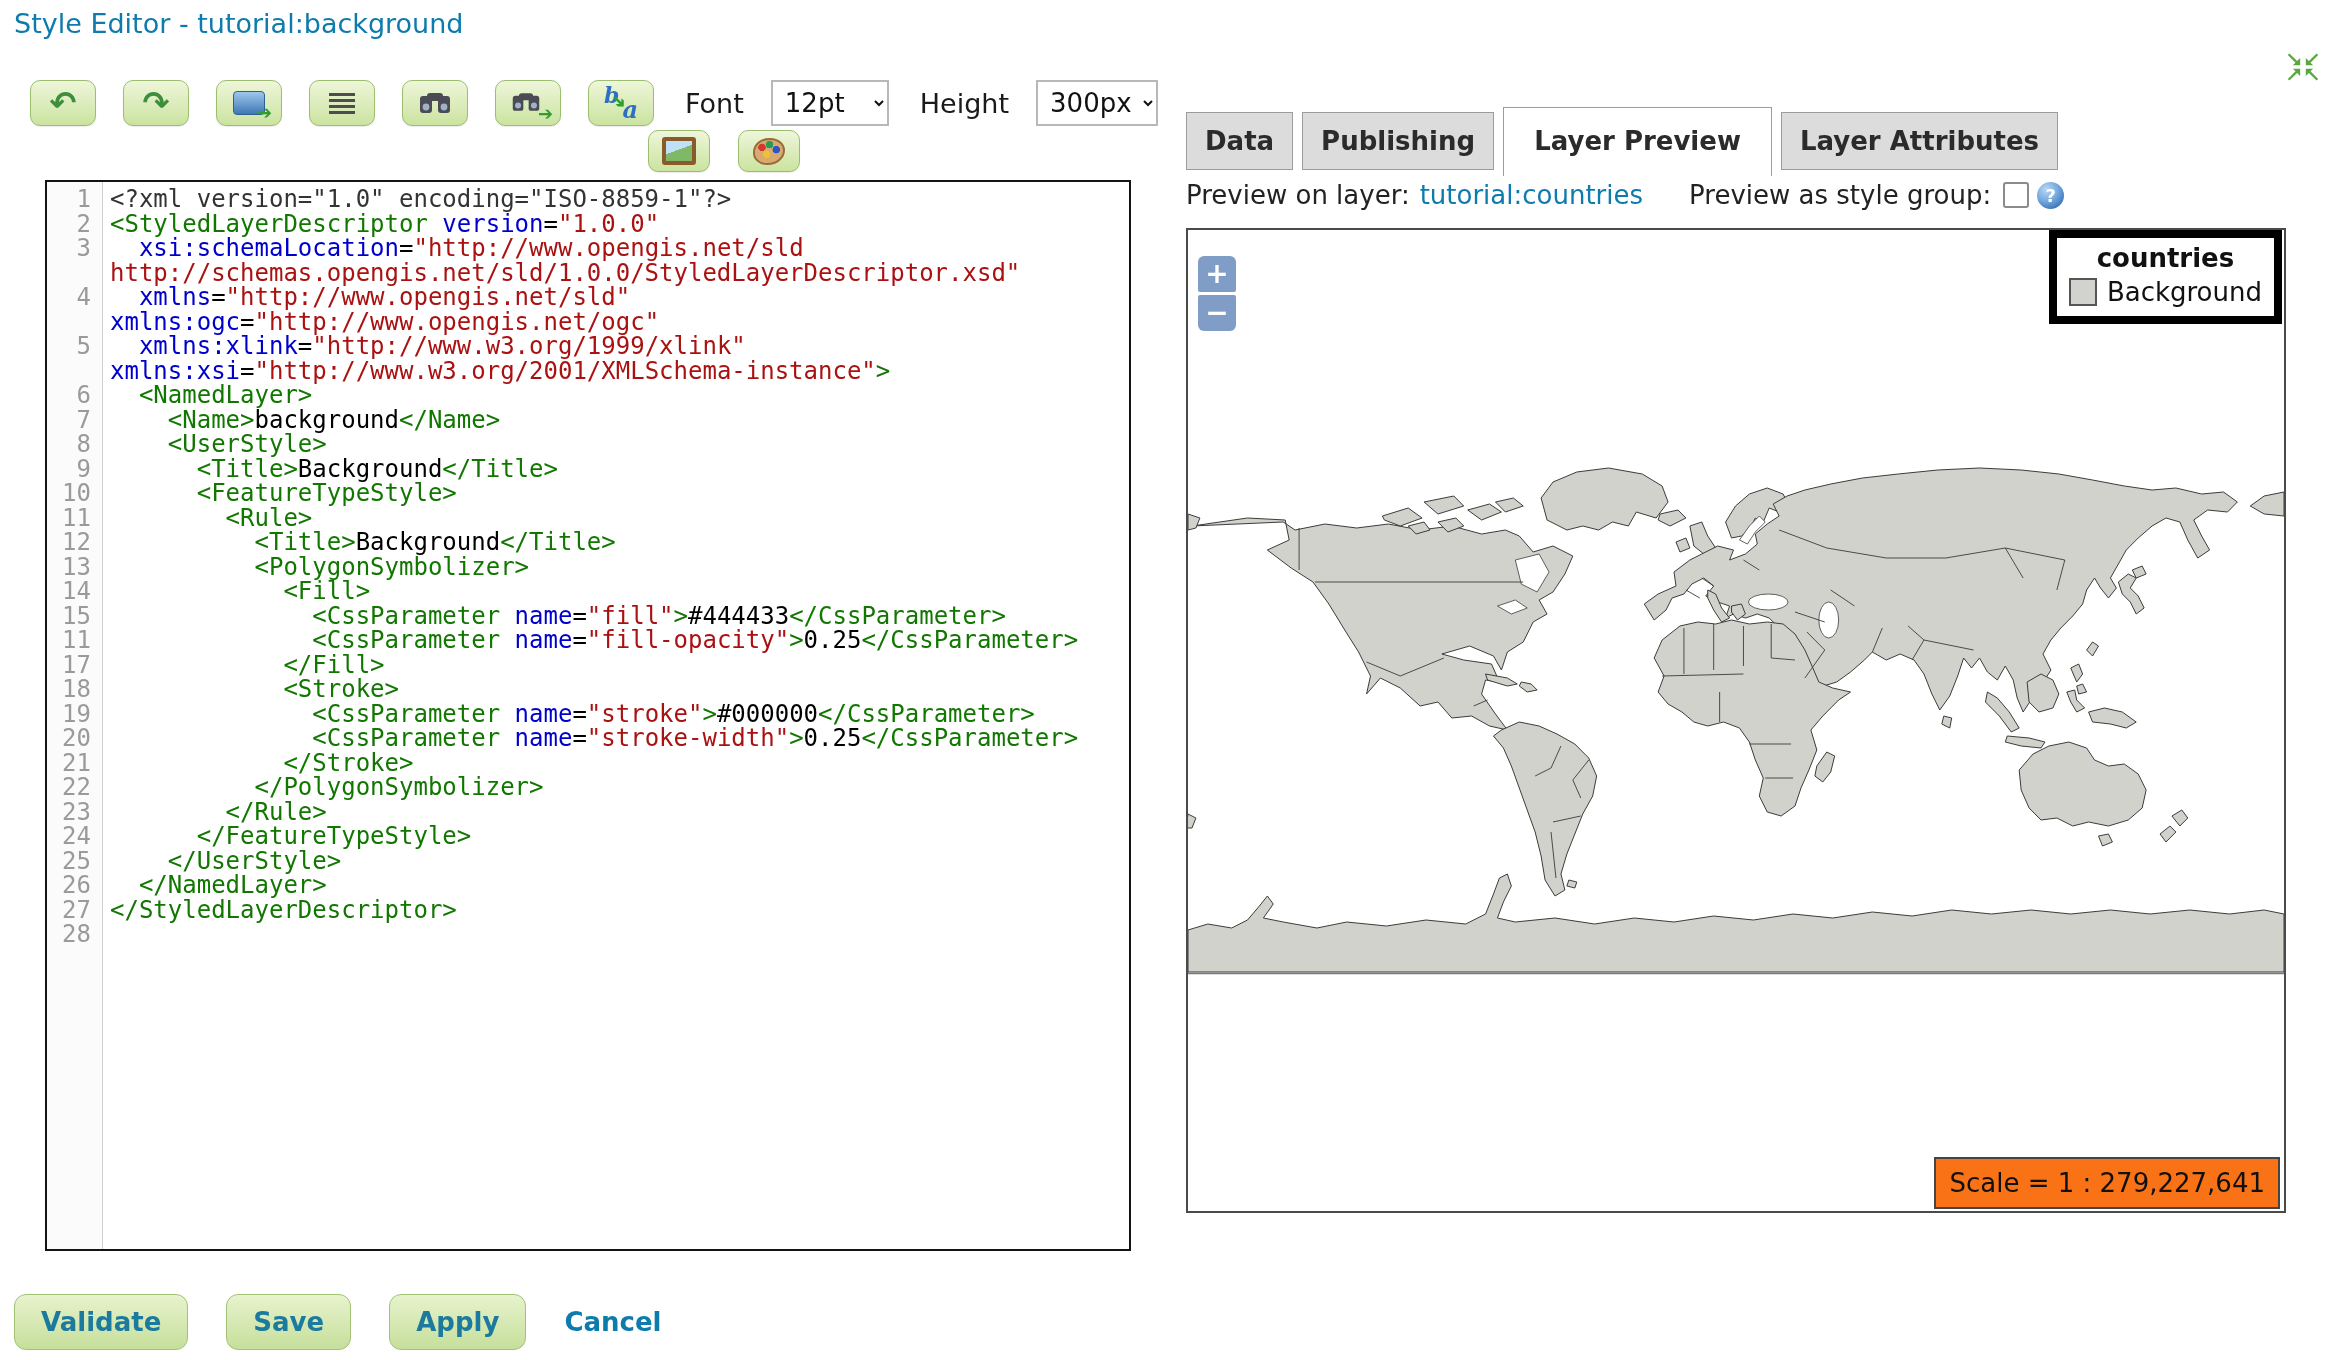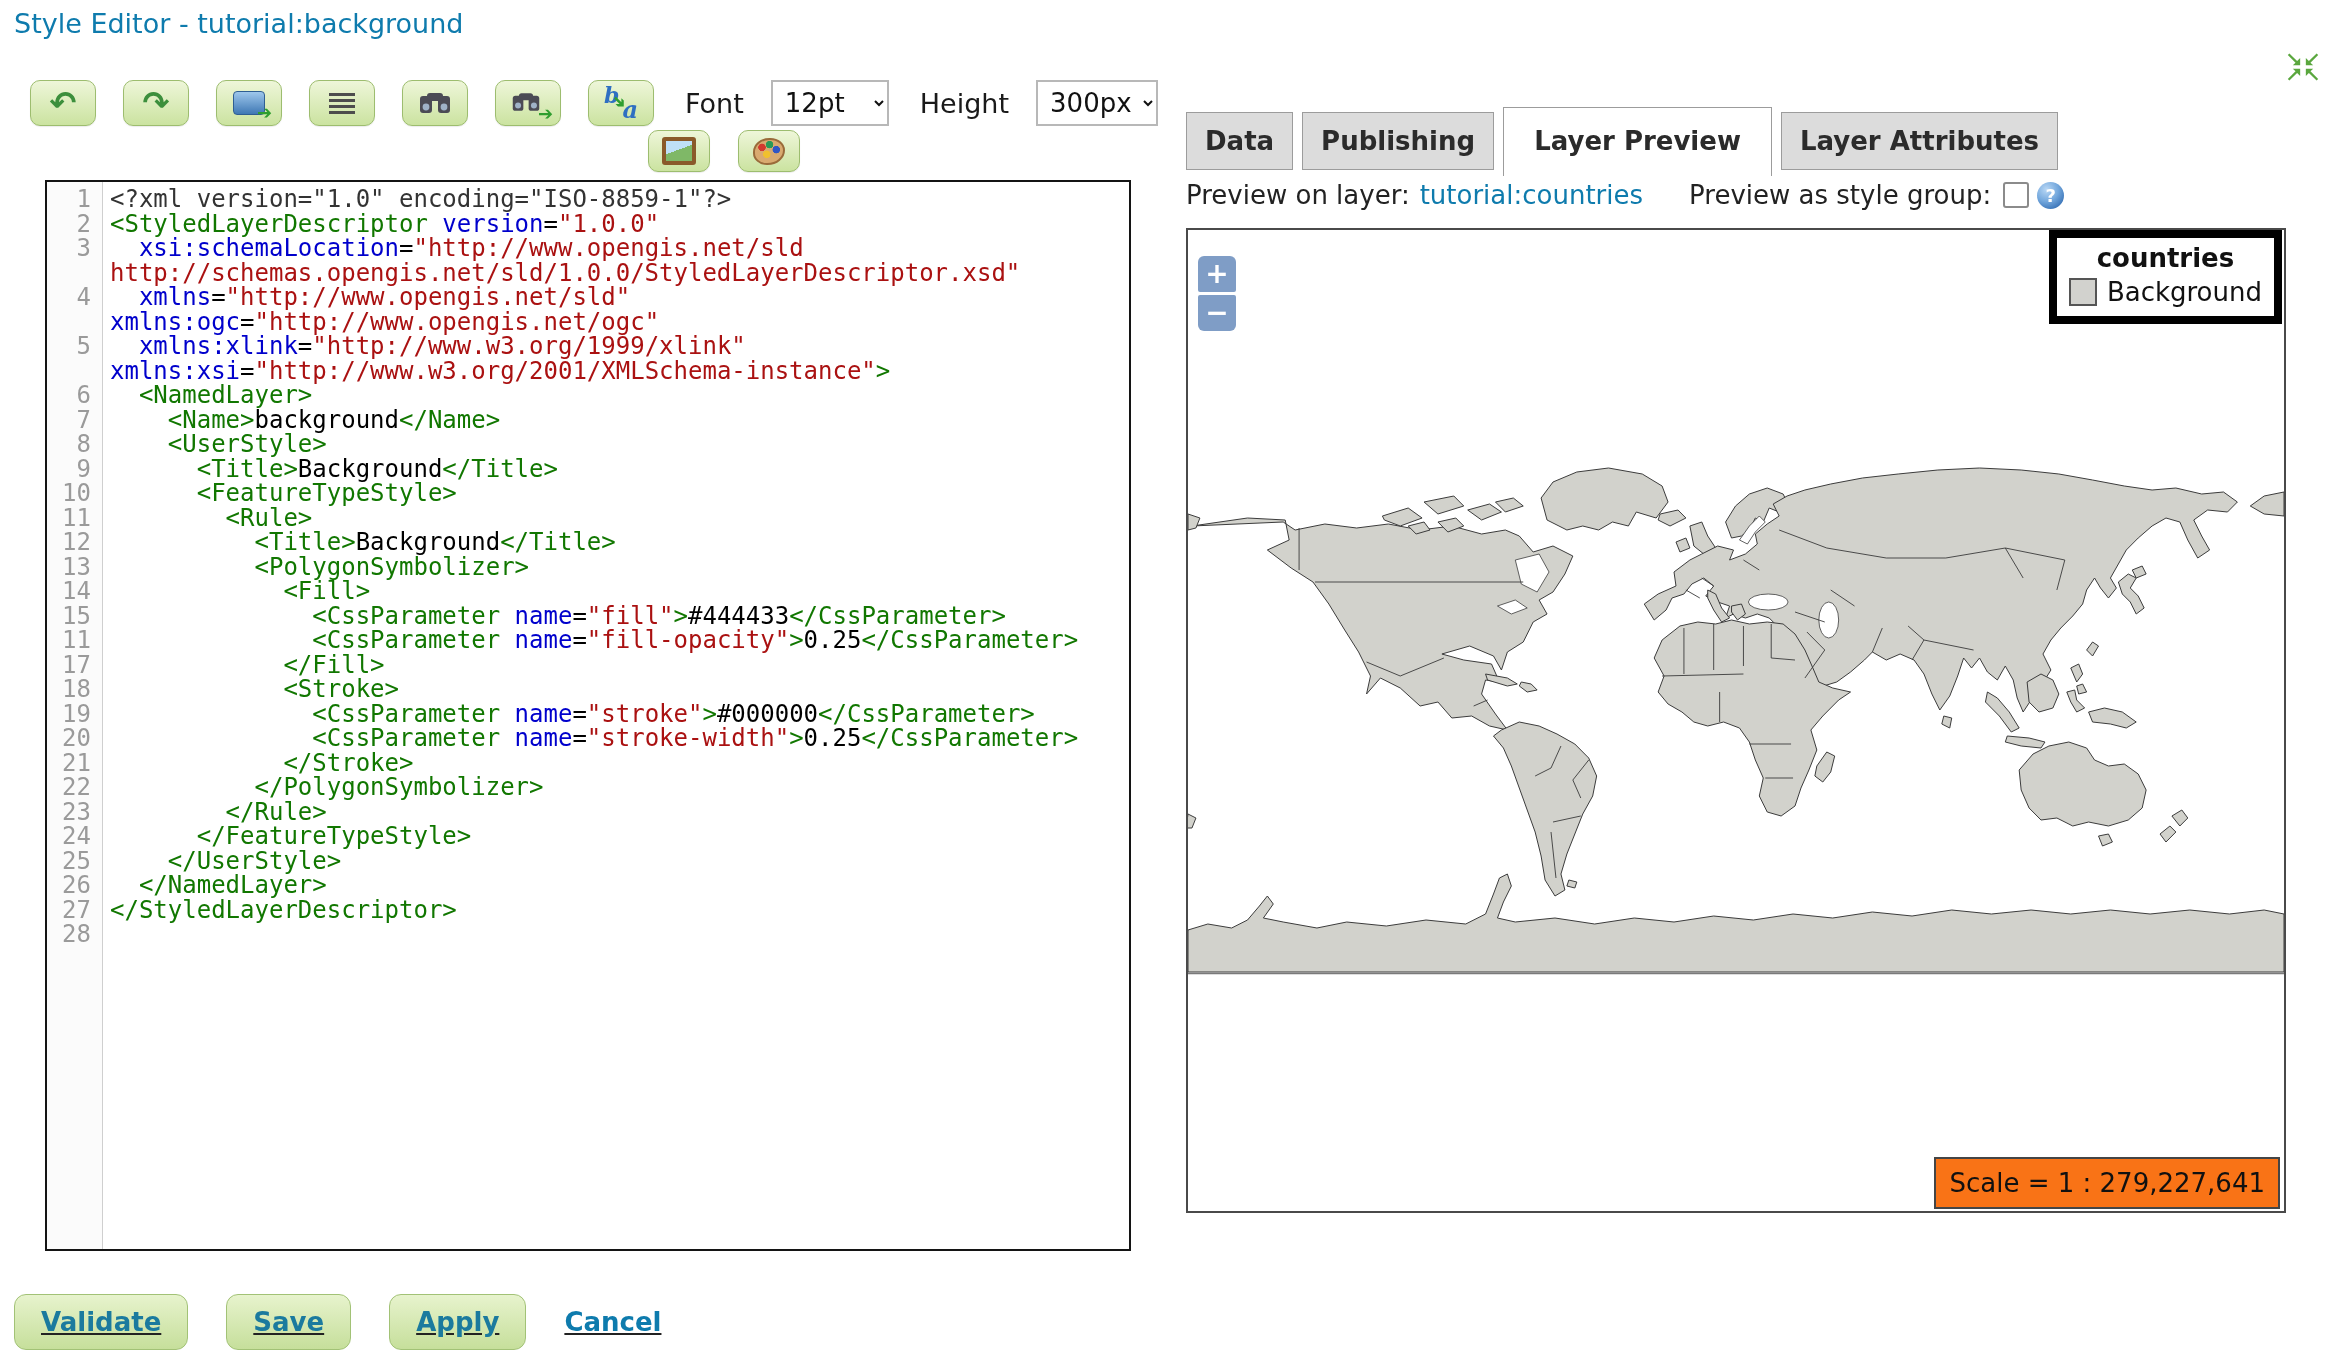--- a/index.html
+++ b/index.html
@@ -64,21 +64,21 @@
   .code-lines { position:relative; padding-top:5px;
     font-family:"DejaVu Sans Mono", "Liberation Mono", monospace;
     font-size:24px; line-height:24.5px; }
   .cm-row { display:flex; }
   .cm-num { flex:0 0 56px; text-align:right; padding-right:12px; color:#9a9a9a; user-select:none; }
   .cm-code { flex:1; white-space:pre-wrap; overflow-wrap:break-word; padding-left:7px; padding-right:4px; color:#000; }
   .tk-tag { color:#117700; } .tk-attr { color:#0000cc; } .tk-str { color:#aa1111; }
   .tk-meta { color:#333333; } .tk-text { color:#000; }
 
   
-  .actions { position:absolute; left:14px; top:1294px; display:flex; align-items:center; gap:38px;text-decoration:underline; }
+  .actions { position:absolute; left:14px; top:1294px; display:flex; align-items:center; gap:38px; }
   .abtn {
     padding:12px 26px; font-size:26px; font-weight:bold; color:#1b7a9e;
     background:linear-gradient(#e7f3cd,#c6df9b); border:1px solid #a2c276; border-radius:12px;
     font-family:"DejaVu Sans", sans-serif; cursor:pointer;
   }
   .cancel-link { font-size:26px; font-weight:bold; color:#0e7bad; text-decoration:none; cursor:pointer; }
 
   
   .tabs { position:absolute; left:1186px; top:94px; display:flex; align-items:flex-end; height:76px; }
   .tab {

